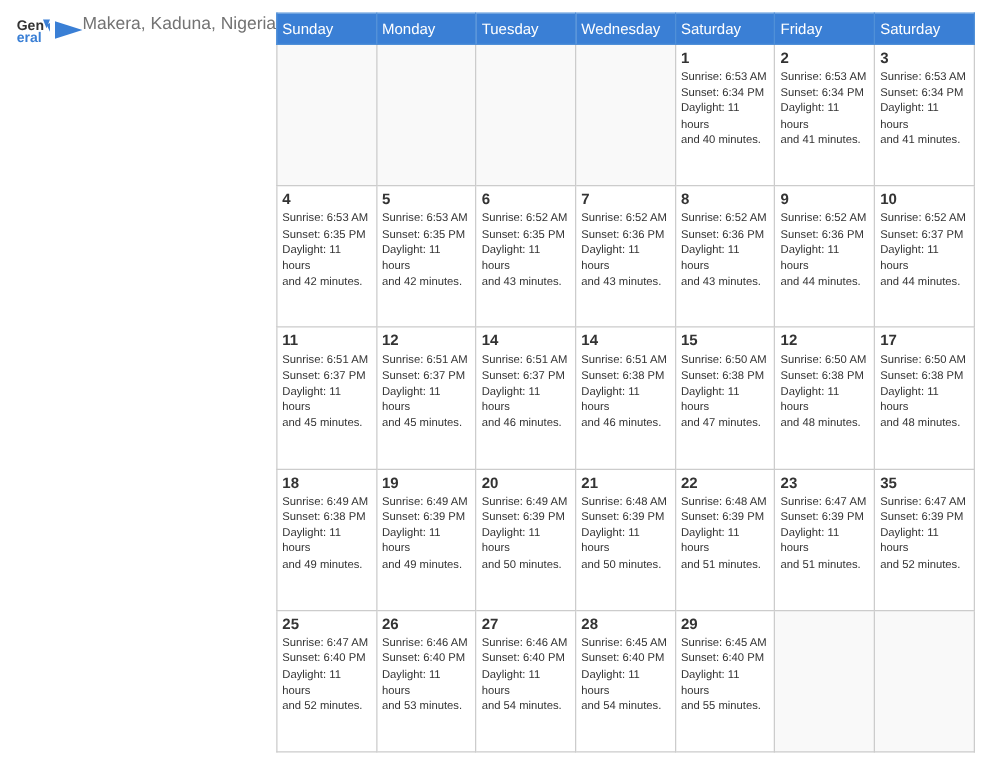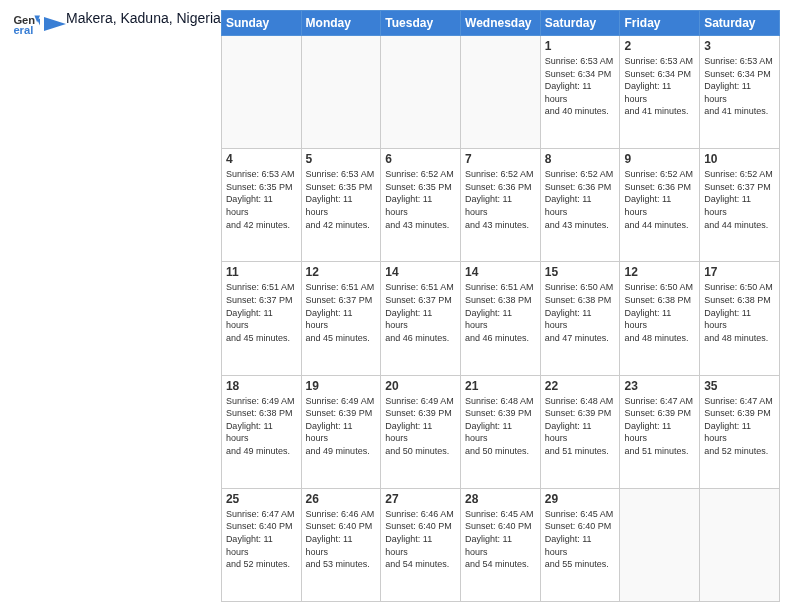--- a/index.html
+++ b/index.html
@@ -35,35 +35,35 @@
     .title-block {
       text-align: right;
     }
     .month-year {
       font-size: 28px;
       color: #333;
       font-weight: normal;
     }
     .location {
       font-size: 14px;
-      color: #0f172a;
+      color: #737373;
       text-align: right;
     }
     .calendar {
       flex: 1;
       border: 1px solid #ccc;
       border-collapse: collapse;
       width: 100%;
       table-layout: fixed;
     }
     .calendar th {
       background: #3a7fd5;
       color: #fff;
       font-size: 12px;
-      font-weight: bold;
+      font-weight: normal;
       padding: 5px 4px;
       text-align: left;
       border: 1px solid #5090d8;
     }
     .calendar td {
       border: 1px solid #ccc;
       vertical-align: top;
       padding: 3px 4px;
       font-size: 9.5px;
       color: #333;

